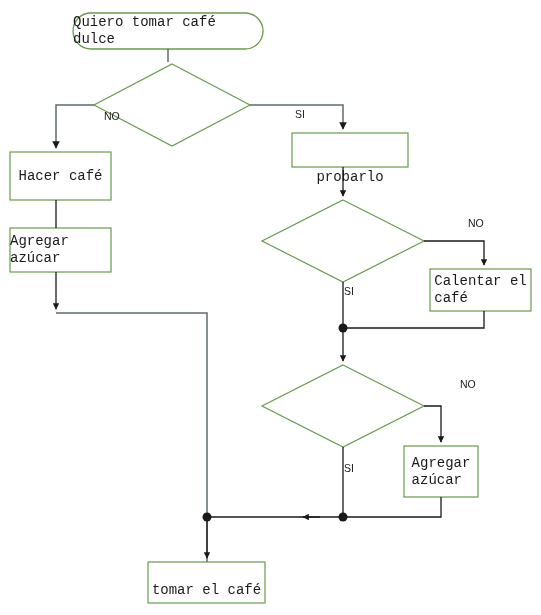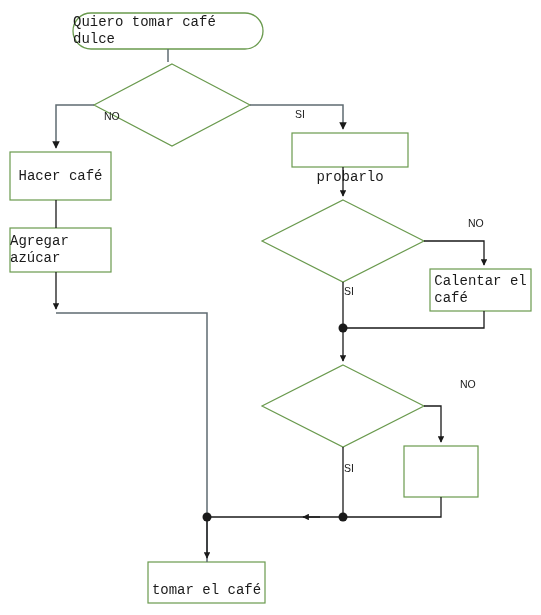--- a/index.html
+++ b/index.html
@@ -125,20 +125,22 @@
 
   <div class="node-label" style="left:10px; top:228px; width:101px; height:44px;">Agregar azúcar</div>
 
   <div class="node-label" style="left:292px; top:133px; width:116px; height:34px;margin-top:27px;">probarlo</div>
 
 
   <div class="node-label" style="left:430px; top:269px; width:101px; height:42px;">Calentar el
 café</div>
 
 
+  <div class="node-label" style="left:404px; top:446px; width:74px; height:51px;">Agregar
+azúcar</div>
 
   <div class="node-label" style="left:148px; top:562px; width:117px; height:57px;">tomar el café</div>
 
   <div class="edge-label" style="left:68px; top:110px;">NO</div>
 
   <div class="edge-label" style="left:259px; top:108px;">SI</div>
 
   <div class="edge-label" style="left:432px; top:217px;">NO</div>
 
   <div class="edge-label" style="left:308px; top:285px;">SI</div>

